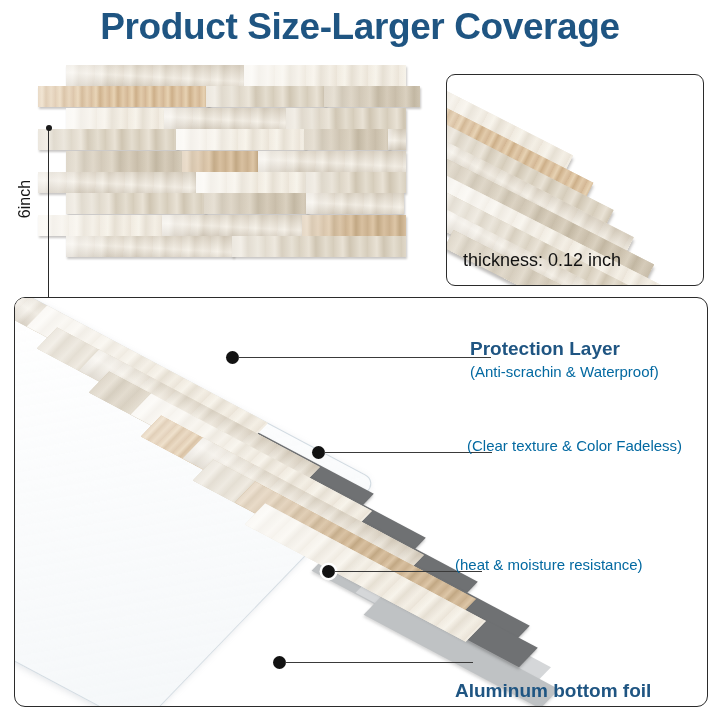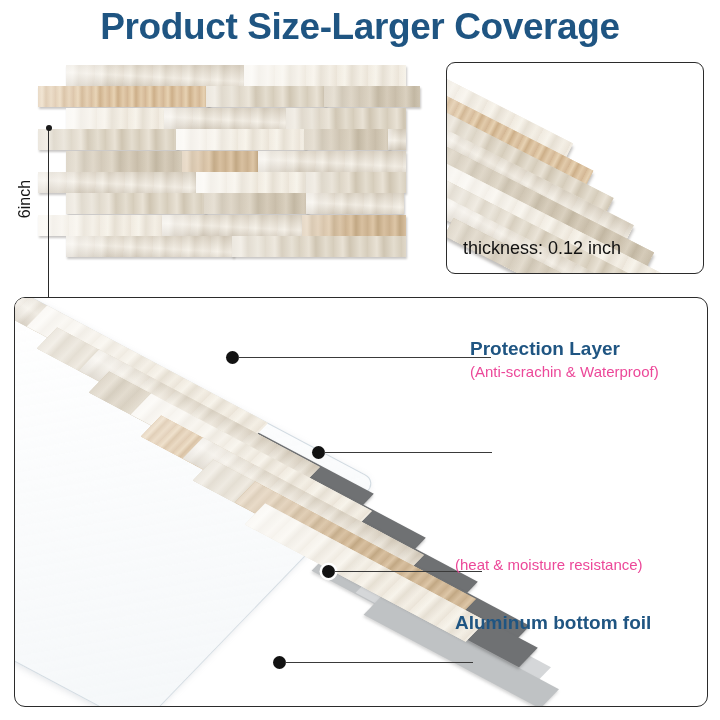--- a/index.html
+++ b/index.html
@@ -111,21 +111,21 @@
   .dim-h-label {
     position: absolute;
     left: 40px; top: 270px; width: 366px;
     text-align: center;
     font-size: 17px; color: #161616;
   }
 
   
   .thickness-box {
     position: absolute;
-    left: 446px; top: 62px;
+    left: 446px; top: 74px;
     width: 258px; height: 212px;
     border: 1.6px solid #2b2b2b;
     border-radius: 9px;
     background: #fff;
     overflow: hidden;
   }
   .angled-stack {
     position: absolute;
     left: -6px; top: -12px;
     width: 300px; height: 200px;
@@ -196,21 +196,21 @@
     position: absolute; left: 12px; top: 6px;
     height: 1.4px; background: #3a3a3a;
   }
 
   .label-block { position: absolute; text-align: left; }
   .label-title {
     font-size: 19px; font-weight: bold; color: #1f5582;
     white-space: nowrap; line-height: 1.15;
   }
   .label-sub {
-    font-size: 15px; color: #ec4899;
+    font-size: 15px; color: #0369a1;
     white-space: nowrap; line-height: 1.3; margin-top: 2px;
   }
 </style>
 </head>
 <body>
 
 <div class="page">
 
   <div class="title">Product Size-Larger Coverage</div>
 
@@ -327,23 +327,24 @@
       <span class="lead" style="width:188px;"></span>
     </div>
   </div>
 
   <div class="label-block" style="left:470px; top:338px; width:230px;">
     <div class="label-title">Protection Layer</div>
     <div class="label-sub">(Anti-scrachin &amp; Waterproof)</div>
   </div>
 
   <div class="label-block" style="left:467px; top:434px; width:235px;">
+    <div class="label-sub">(Clear texture &amp; Color Fadeless)</div>
   </div>
 
   <div class="label-block" style="left:455px; top:553px; width:250px;">
     <div class="label-sub">(heat &amp; moisture resistance)</div>
   </div>
 
-  <div class="label-block" style="left:455px; top:612px; width:250px;">
+  <div class="label-block" style="left:455px; top:680px; width:250px;">
     <div class="label-title">Aluminum bottom foil</div>
   </div>
 
 </div>
 
 </body></html>

